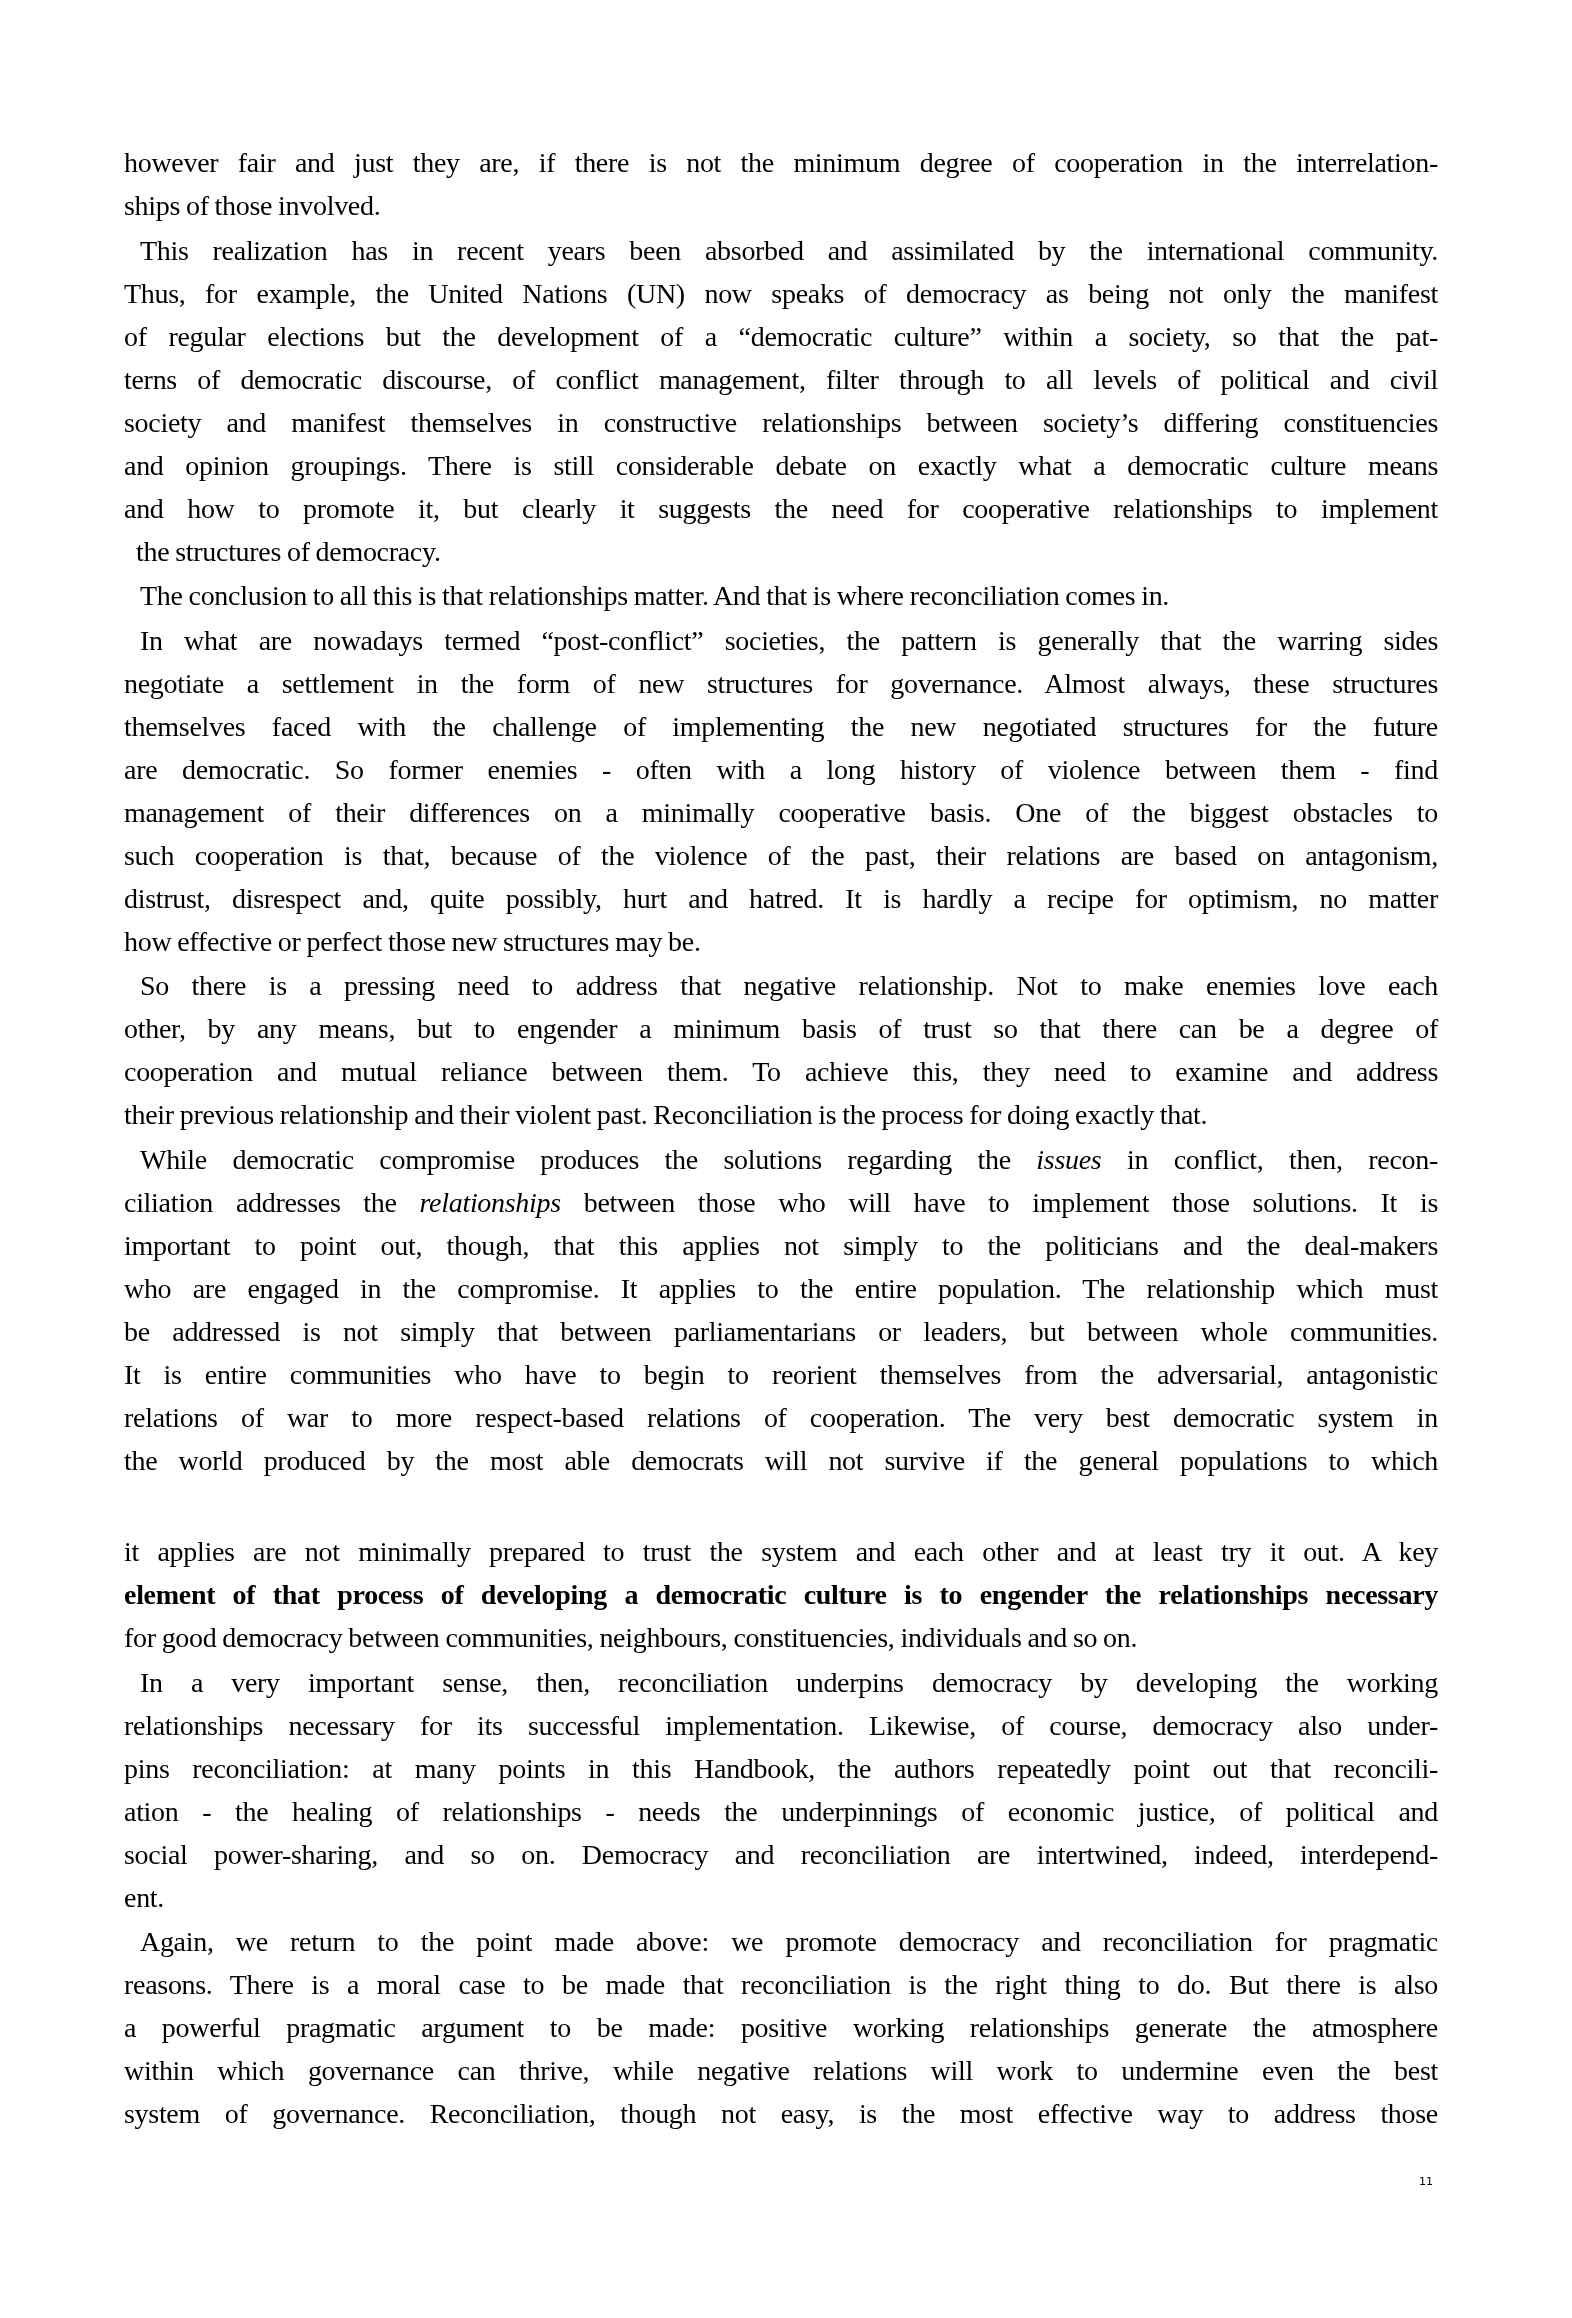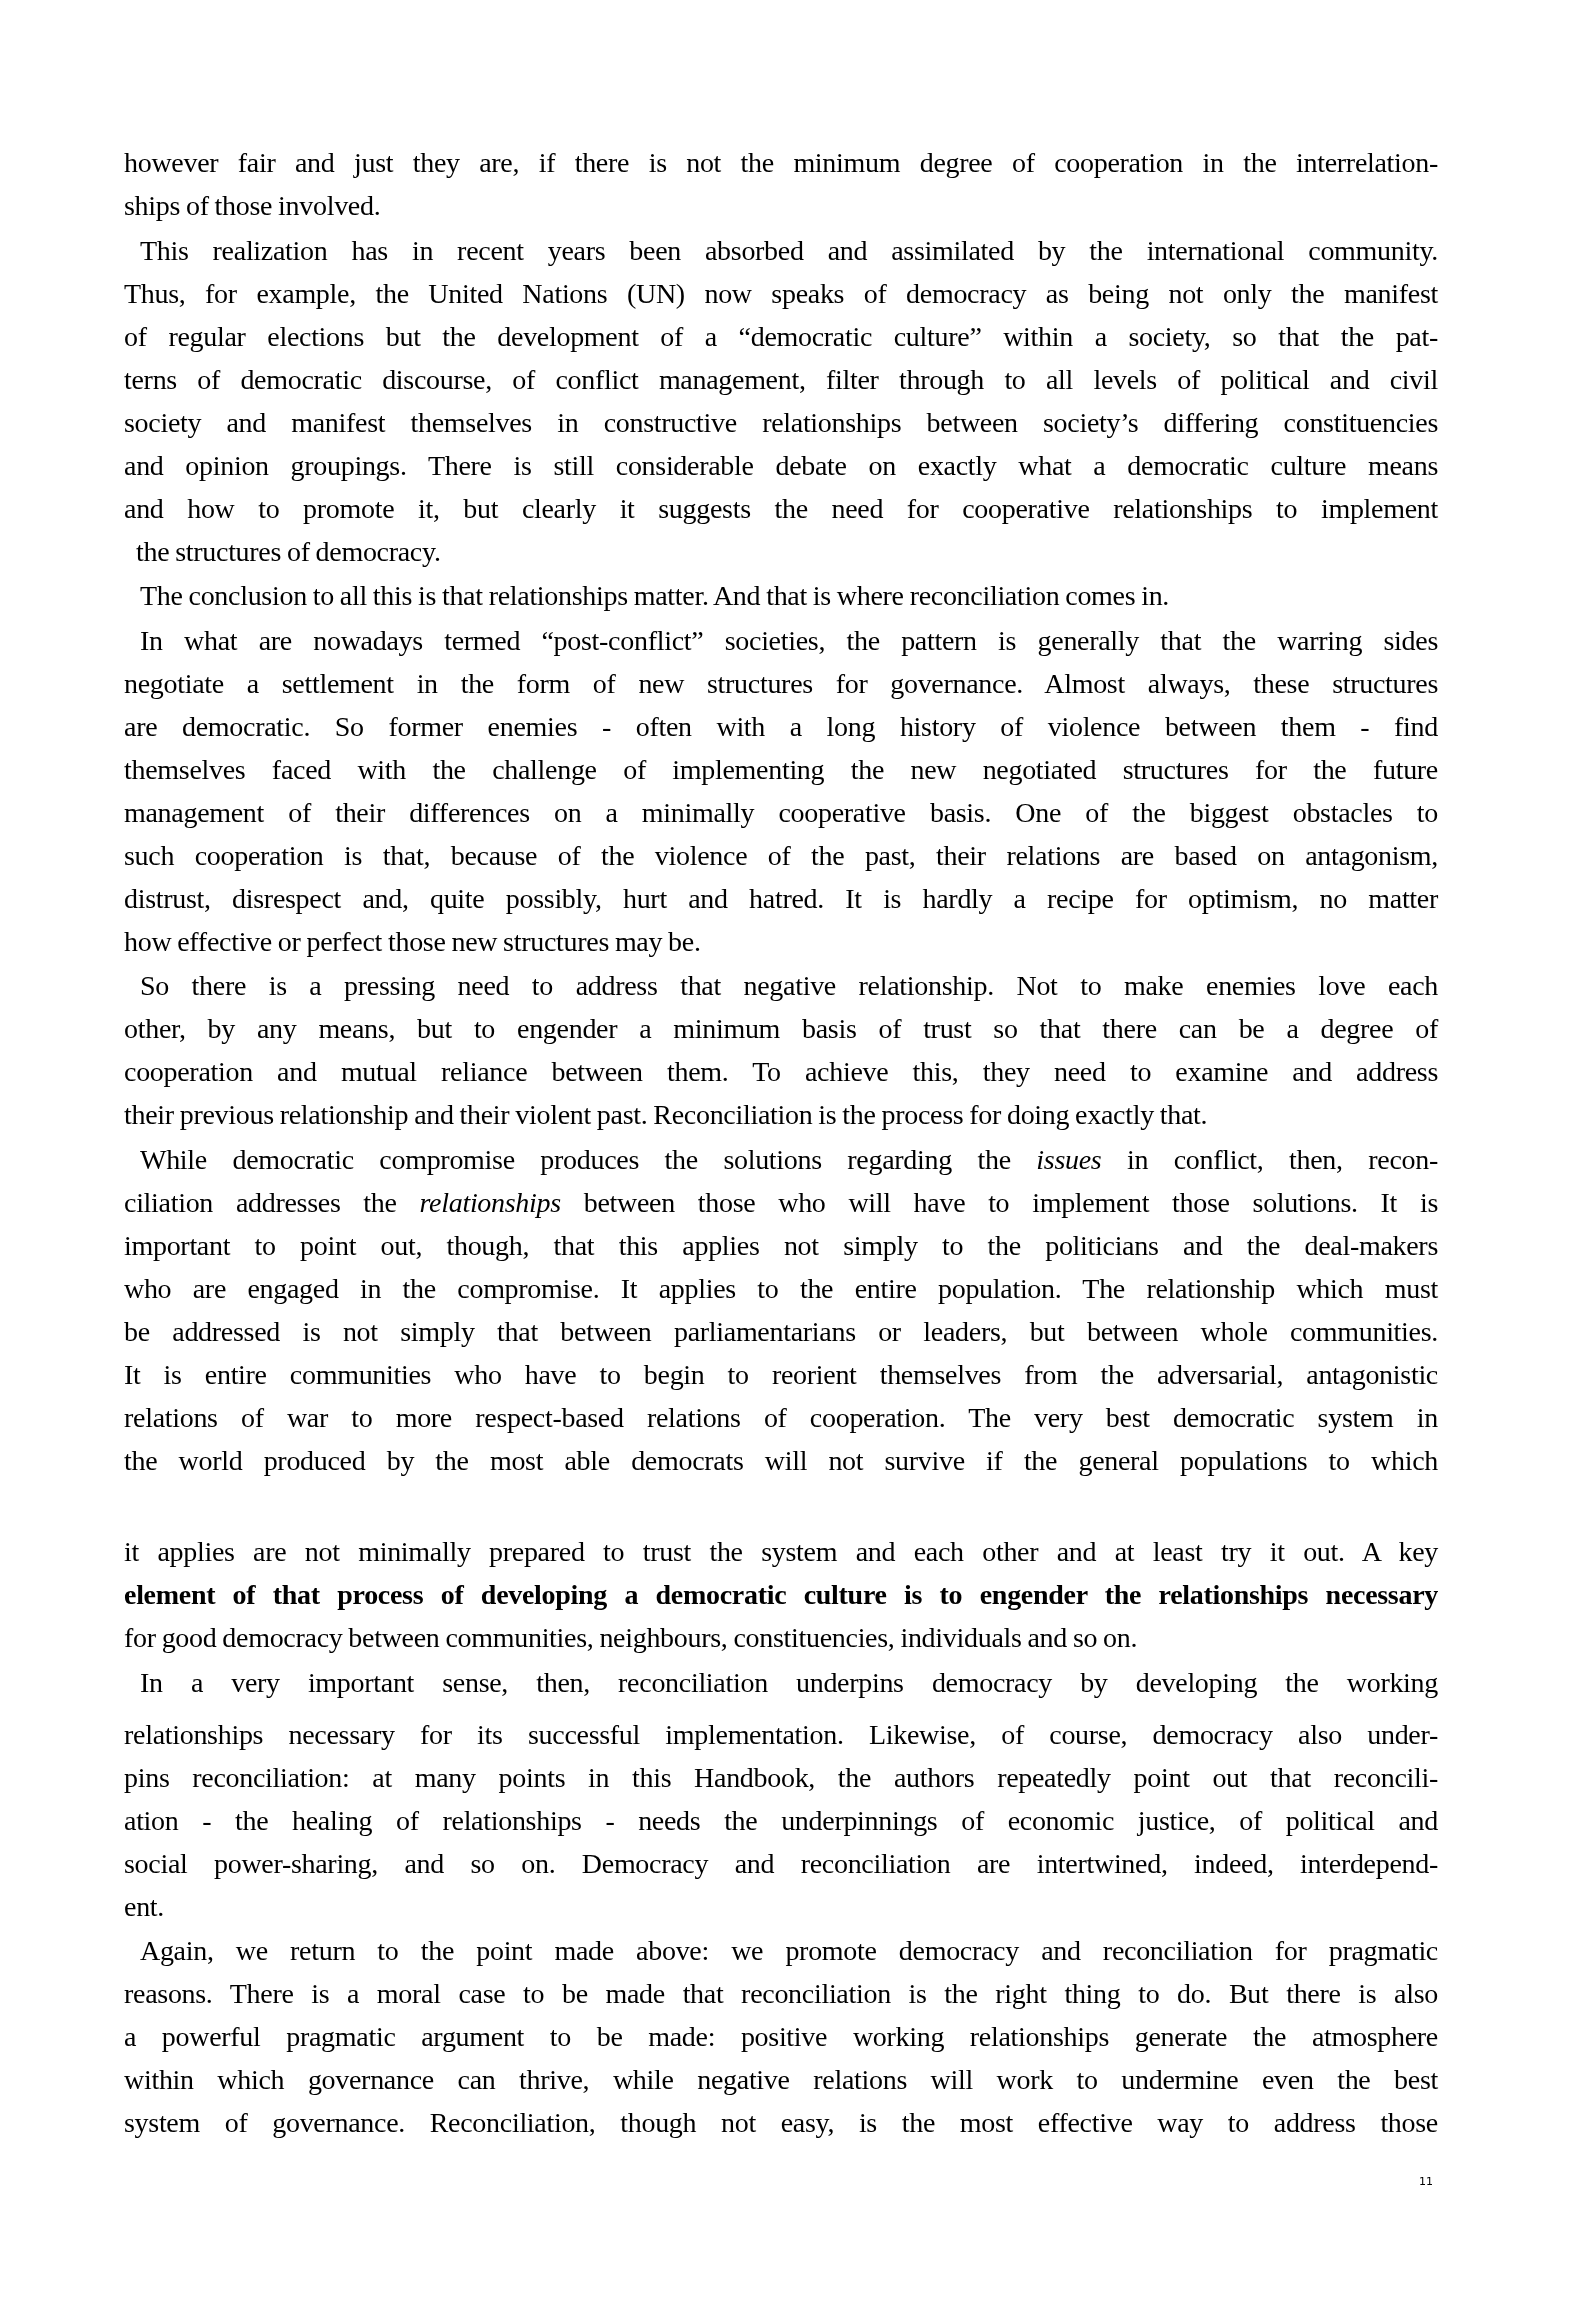--- a/index.html
+++ b/index.html
@@ -71,22 +71,22 @@
       <span class="line" style="white-space: normal;"><span>and opinion groupings. There is still considerable debate on exactly what a democratic culture means</span></span>
       <span class="line" style="white-space: normal;"><span>and how to promote it, but clearly it suggests the need for cooperative relationships to implement</span></span>
       <span class="line last" style="white-space: normal; margin-left: 12px;"><span>the structures of democracy.</span></span>
     </div>
     <div class="para">
       <span class="line last indent" style="white-space: normal;"><span>The conclusion to all this is that relationships matter. And that is where reconciliation comes in.</span></span>
     </div>
     <div class="para">
       <span class="line indent" style="white-space: normal;"><span>In what are nowadays termed “post-conflict” societies, the pattern is generally that the warring sides</span></span>
       <span class="line" style="white-space: normal;"><span>negotiate a settlement in the form of new structures for governance. Almost always, these structures</span></span>
+      <span class="line" style="white-space: normal;"><span>themselves faced with the challenge of implementing the new negotiated structures for the future</span></span>
       <span class="line" style="white-space: normal;"><span>are democratic. So former enemies - often with a long history of violence between them - find</span></span>
-      <span class="line" style="white-space: normal;"><span>themselves faced with the challenge of implementing the new negotiated structures for the future</span></span>
       <span class="line" style="white-space: normal;"><span>management of their differences on a minimally cooperative basis. One of the biggest obstacles to</span></span>
       <span class="line" style="white-space: normal;"><span>such cooperation is that, because of the violence of the past, their relations are based on antagonism,</span></span>
       <span class="line" style="white-space: normal;"><span>distrust, disrespect and, quite possibly, hurt and hatred. It is hardly a recipe for optimism, no matter</span></span>
       <span class="line last" style="white-space: normal;"><span>how effective or perfect those new structures may be.</span></span>
     </div>
     <div class="para">
       <span class="line indent" style="white-space: normal;"><span>So there is a pressing need to address that negative relationship. Not to make enemies love each</span></span>
       <span class="line" style="white-space: normal;"><span>other, by any means, but to engender a minimum basis of trust so that there can be a degree of</span></span>
       <span class="line" style="white-space: normal;"><span>cooperation and mutual reliance between them. To achieve this, they need to examine and address</span></span>
       <span class="line last" style="white-space: normal;"><span>their previous relationship and their violent past. Reconciliation is the process for doing exactly that.</span></span>
@@ -99,21 +99,21 @@
       <span class="line" style="white-space: normal;"><span>be addressed is not simply that between parliamentarians or leaders, but between whole communities.</span></span>
       <span class="line" style="white-space: normal;"><span>It is entire communities who have to begin to reorient themselves from the adversarial, antagonistic</span></span>
       <span class="line" style="white-space: normal;"><span>relations of war to more respect-based relations of cooperation. The very best democratic system in</span></span>
       <span class="line" style="white-space: normal;"><span>the world produced by the most able democrats will not survive if the general populations to which</span></span>
       <span class="line" style="white-space: normal; margin-top: 48px;"><span>it applies are not minimally prepared to trust the system and each other and at least try it out. A key</span></span>
       <span class="line" style="white-space: normal; font-weight: bold;"><span>element of that process of developing a democratic culture is to engender the relationships necessary</span></span>
       <span class="line last" style="white-space: normal;"><span>for good democracy between communities, neighbours, constituencies, individuals and so on.</span></span>
     </div>
     <div class="para">
       <span class="line indent" style="white-space: normal;"><span>In a very important sense, then, reconciliation underpins democracy by developing the working</span></span>
-      <span class="line" style="white-space: normal; margin-top: 9px;"><span>relationships necessary for its successful implementation. Likewise, of course, democracy also under-</span></span>
+      <span class="line" style="white-space: normal;"><span>relationships necessary for its successful implementation. Likewise, of course, democracy also under-</span></span>
       <span class="line" style="white-space: normal;"><span>pins reconciliation: at many points in this Handbook, the authors repeatedly point out that reconcili-</span></span>
       <span class="line" style="white-space: normal;"><span>ation - the healing of relationships - needs the underpinnings of economic justice, of political and</span></span>
       <span class="line" style="white-space: normal;"><span>social power-sharing, and so on. Democracy and reconciliation are intertwined, indeed, interdepend-</span></span>
       <span class="line last" style="white-space: normal;"><span>ent.</span></span>
     </div>
     <div class="para">
       <span class="line indent" style="white-space: normal;"><span>Again, we return to the point made above: we promote democracy and reconciliation for pragmatic</span></span>
       <span class="line" style="white-space: normal;"><span>reasons. There is a moral case to be made that reconciliation is the right thing to do. But there is also</span></span>
       <span class="line" style="white-space: normal;"><span>a powerful pragmatic argument to be made: positive working relationships generate the atmosphere</span></span>
       <span class="line" style="white-space: normal;"><span>within which governance can thrive, while negative relations will work to undermine even the best</span></span>

